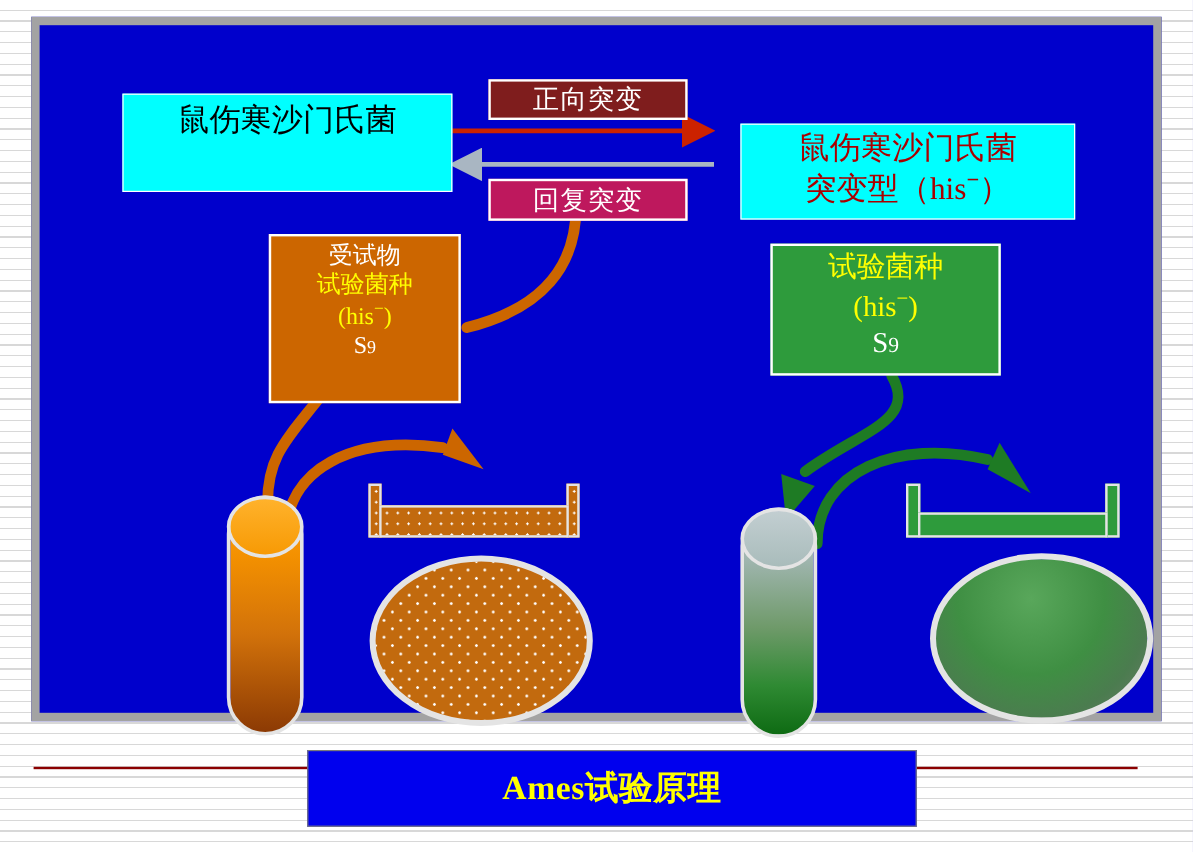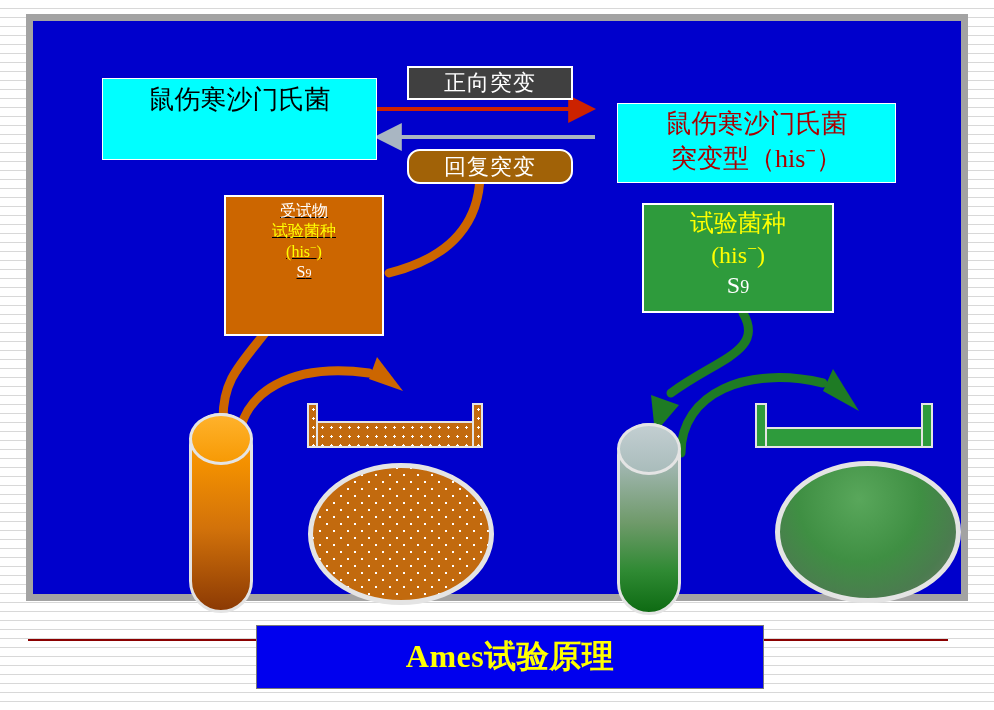--- a/index.html
+++ b/index.html
@@ -45,22 +45,22 @@
 
   .labelbox{
     border:2px solid #ffffff;
     color:#ffffff;
     text-align:center;
     font-size:22px;
     line-height:1.05;
     display:flex;align-items:center;justify-content:center;
     letter-spacing:1px;
   }
-  #lbl-forward{background:#404040;}
-  #lbl-back{background:#a16207;border-radius:13px;}
+  #lbl-forward{background:#7f1d1d;}
+  #lbl-back{background:#be185d;}
 
   .infobox{
     border:2px solid #ffffff;
     text-align:center;
     line-height:1.22;
     padding-top:4px;
   }
   #box-test{background:#cc6600;}
   #box-ctrl{background:#2e9b3c;}
   .infobox .ln{display:block;white-space:nowrap;}
@@ -116,21 +116,21 @@
     background:#8b0000;
     z-index:3;
   }
   #caption{
     position:absolute;
     left:256px; top:625px; width:508px; height:64px;
     background:#0000ee;
     border:1px solid #7a7a7a;
     color:#ffff00;
     font-weight:bold;
-    font-size:32px;
+    font-size:28px;
     display:flex;align-items:center;justify-content:center;
     z-index:4;
     box-sizing:border-box;
     letter-spacing:.5px;
   }
 
   svg.overlay{position:absolute;left:0;top:0;width:942px;height:587px;pointer-events:none;}
 </style>
 </head>
 <body>
@@ -192,21 +192,21 @@
   </div>
 
   <div class="abs labelbox" id="lbl-forward" style="left:374px;top:45px;width:166px;height:34px;">
     <span>正向突变</span>
   </div>
 
   <div class="abs labelbox" id="lbl-back" style="left:374px;top:128px;width:166px;height:35px;">
     <span>回复突变</span>
   </div>
 
-  <div class="abs infobox" id="box-test" style="left:191px;top:174px;width:160px;height:141px;font-size:16px;text-decoration:underline;">
+  <div class="abs infobox" id="box-test" style="left:191px;top:174px;width:160px;height:141px;font-size:20px;">
     <span class="ln w">受试物</span>
     <span class="ln y">试验菌种</span>
     <span class="ln y" style="font-family:'Liberation Serif',serif;"><span>(his</span><span class="sup">−</span><span>)</span></span>
     <span class="ln w"><span>S</span><span style="font-size:.75em;">9</span></span>
   </div>
 
   <div class="abs infobox" id="box-ctrl" style="left:609px;top:182px;width:192px;height:110px;font-size:24px;">
     <span class="ln y">试验菌种</span>
     <span class="ln y"><span>(his</span><span class="sup">−</span><span>)</span></span>
     <span class="ln w"><span>S</span><span style="font-size:.75em;">9</span></span>

